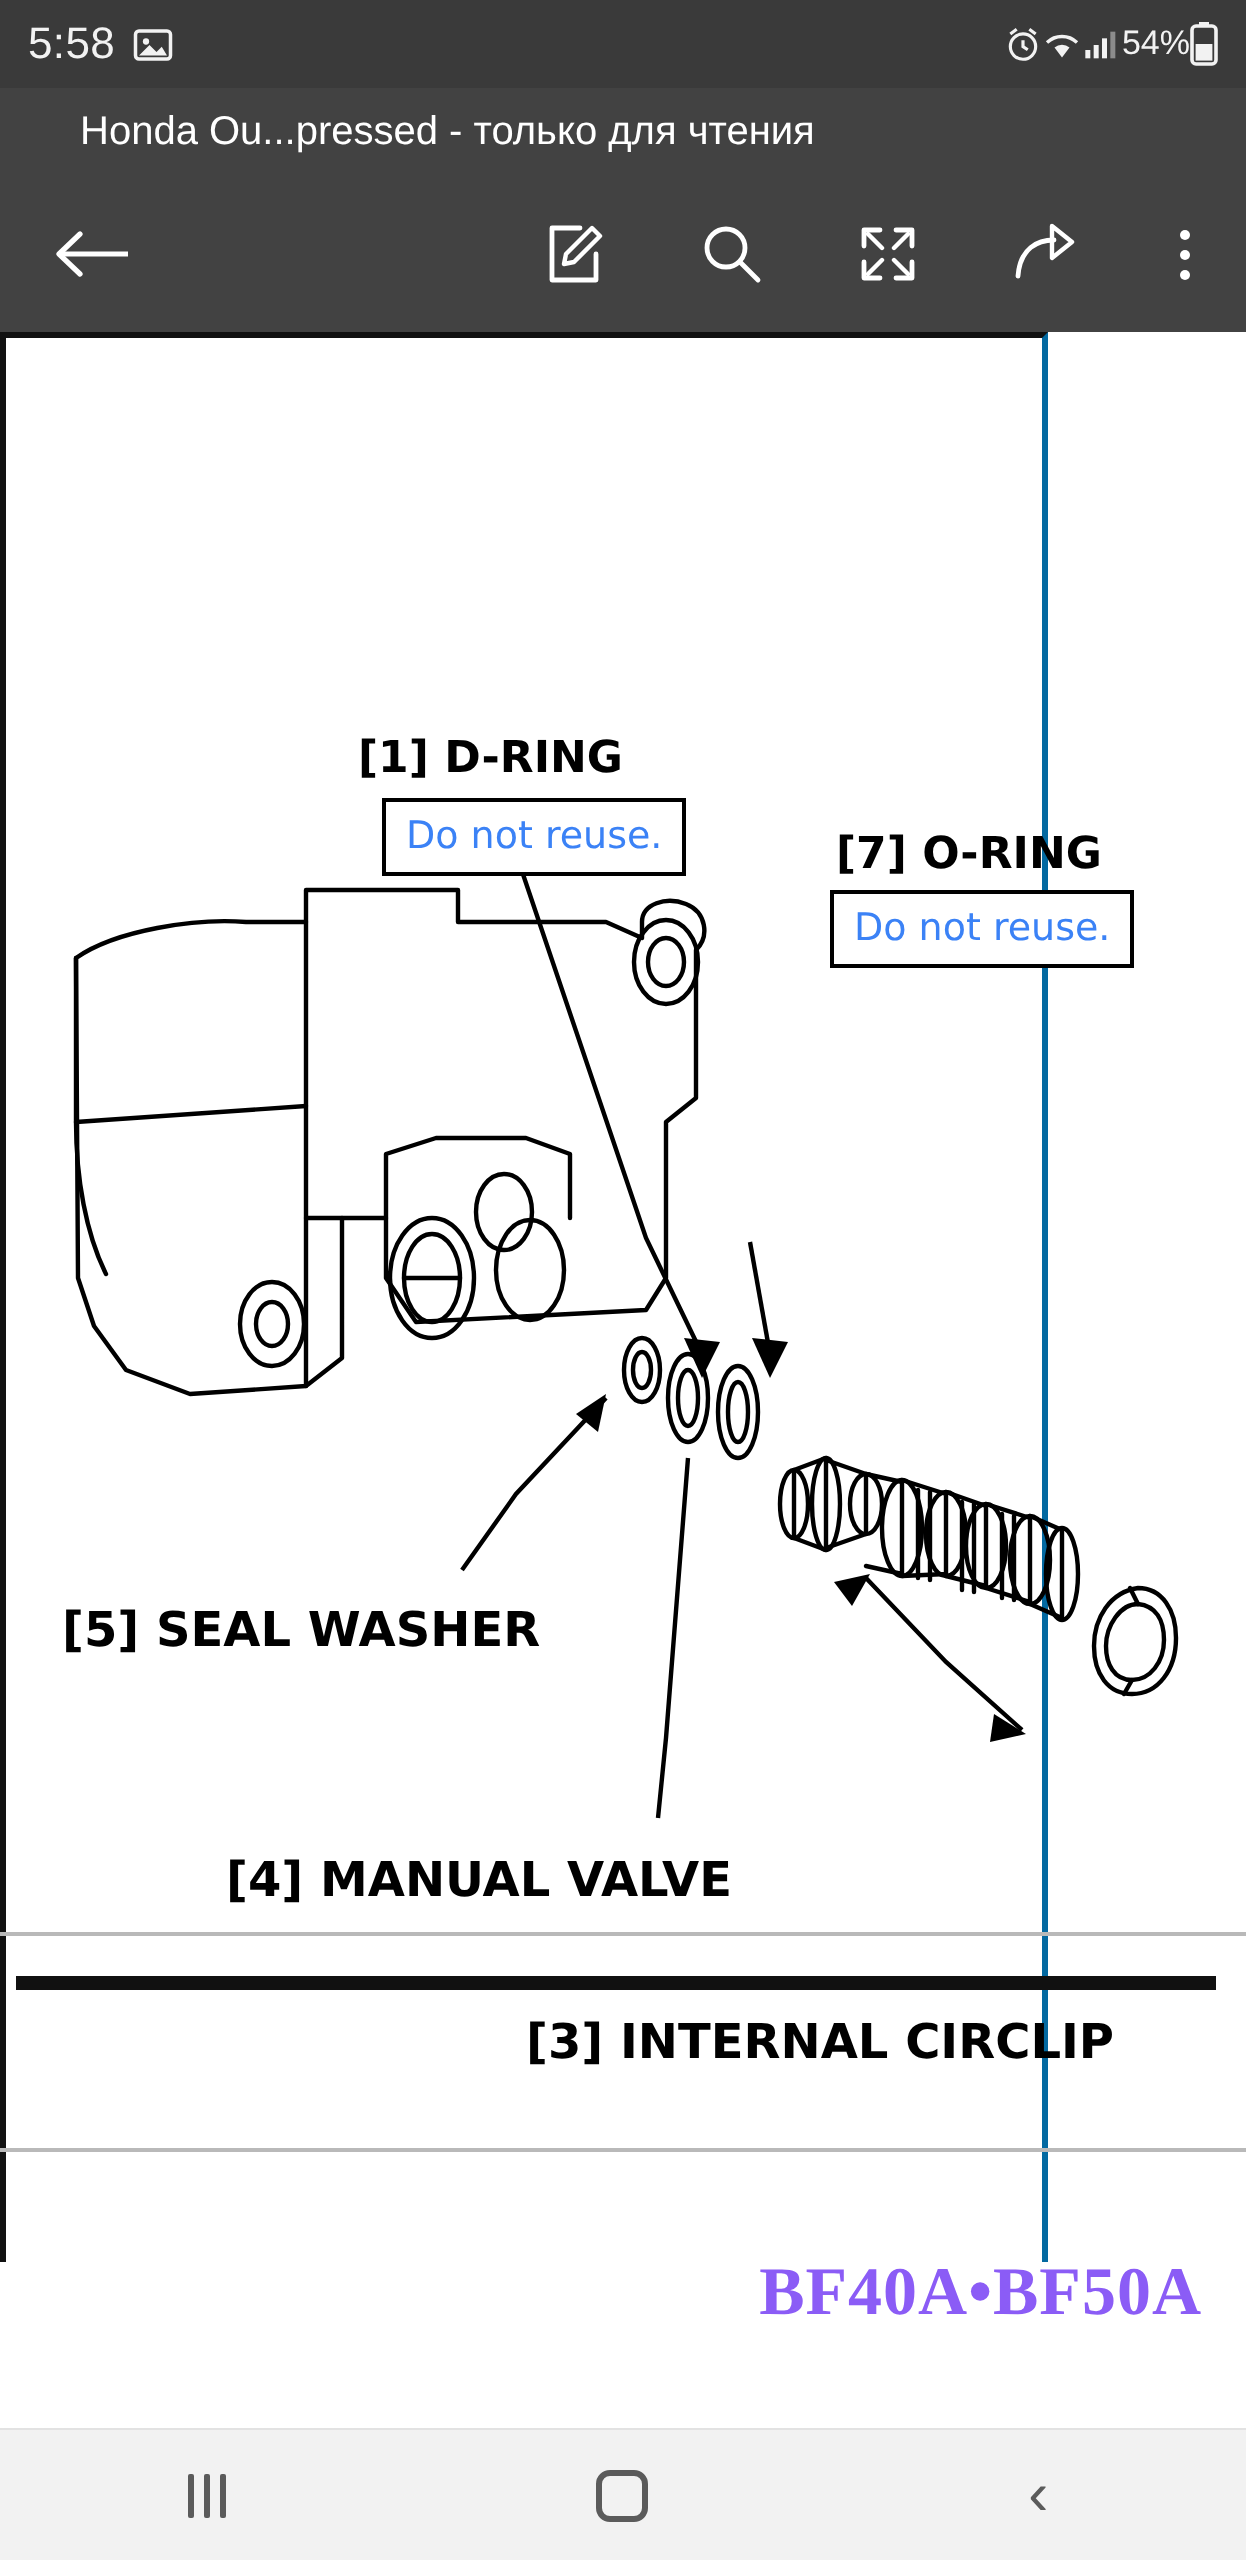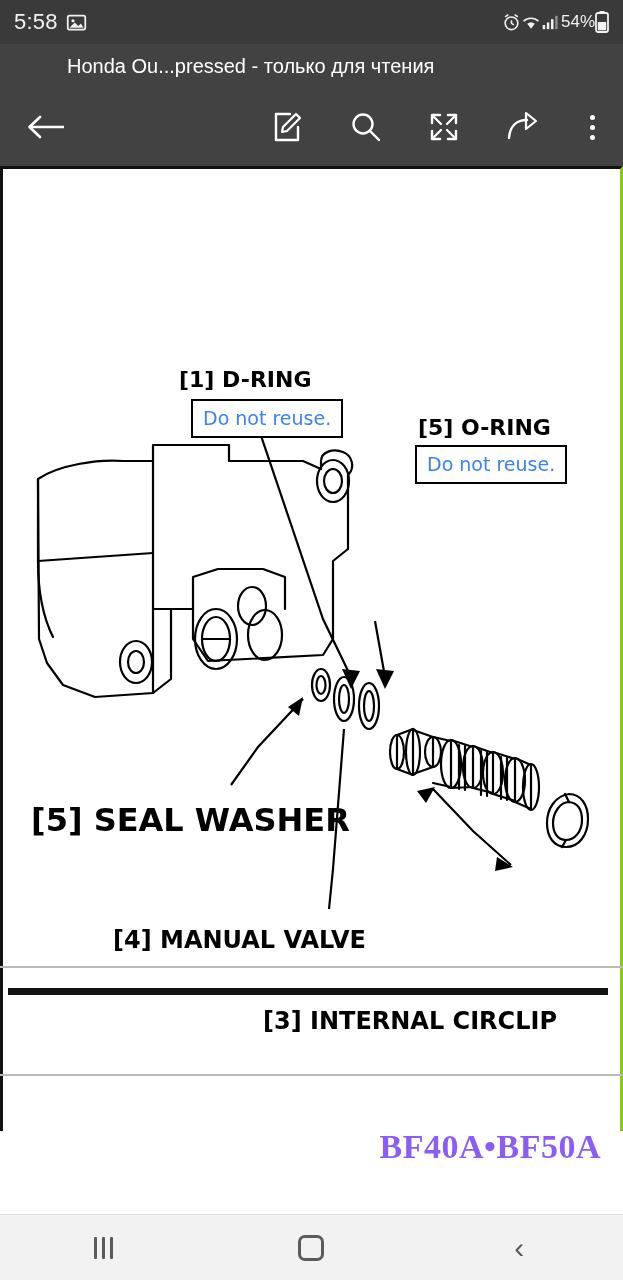--- a/index.html
+++ b/index.html
@@ -21,21 +21,21 @@
   .sb-left { display:flex; align-items:center; gap:8px; }
   .sb-clock { font-size:22px; letter-spacing:0.2px; }
   .sb-right { display:flex; align-items:center; gap:0; }
   .sb-pct { font-size:17px; }
   .ico { display:inline-block; line-height:0; }
 
   
   .titlebar {
     position:absolute; top:44px; left:0; width:623px; height:44px;
     background:#424242; color:#ffffff;
-    display:flex; align-items:center; padding-left:67px;
+    display:flex; align-items:center; padding-left:40px;
   }
   .titlebar .ttl { font-size:20px; font-weight:400; white-space:nowrap; }
 
   
   .toolbar {
     position:absolute; top:88px; left:0; width:623px; height:78px;
     background:#424242;
     display:flex; align-items:center;
   }
   .tb-btn {
@@ -48,24 +48,24 @@
   .tb-more { width:62px; }
   .dots { display:flex; flex-direction:column; gap:5px; align-items:center; }
   .dots i { display:block; width:5px; height:5px; border-radius:50%; background:#fff; }
 
   
   .docwrap {
     position:absolute; top:166px; left:0; width:623px; height:1048px;
     background:#ffffff; overflow:hidden;
   }
   .page {
-    position:absolute; top:0; left:0; width:623px; height:965px;
+    position:absolute; top:0; left:0; width:524px; height:965px;
     background:#fff;
     border-left:3px solid #111;
-    border-right:3px solid #84cc16;
+    border-right:3px solid #0369a1;
     border-top:3px solid #111;
   }
   .page-inner { position:absolute; inset:0; }
 
   .sep-thick {
     position:absolute; left:8px; width:600px; height:7px; background:#111;
   }
   .sep-thin {
     position:absolute; left:0px; width:623px; height:2px; background:#b9b9b9;
   }
@@ -284,24 +284,24 @@
             <polygon points="382,520 373,500 391,502"></polygon>
             <polygon points="300,528 285,538 296,547"></polygon>
             <polygon points="432,618 414,622 423,634"></polygon>
             <polygon points="510,698 494,688 492,702"></polygon>
           </g>
         </svg>
 
         <div class="lbl" style="left:176px; top:198px; font-size:22px;">[1] D-RING</div>
         <div class="note" style="left:188px; top:230px;">Do not reuse.</div>
 
-        <div class="lbl" style="left:415px; top:246px; font-size:22px;">[5] O-RING</div>
+        <div class="lbl" style="left:415px; top:246px; font-size:22px;">[7] O-RING</div>
         <div class="note" style="left:412px; top:276px;">Do not reuse.</div>
 
-        <div class="lbl" style="left:28px; top:632px; font-size:32px;">[5] SEAL WASHER</div>
+        <div class="lbl" style="left:28px; top:632px; font-size:24px;">[5] SEAL WASHER</div>
 
         <div class="lbl" style="left:110px; top:757px; font-size:24px;">[4] MANUAL VALVE</div>
 
         <div class="lbl" style="left:260px; top:838px; font-size:24px;">[3] INTERNAL CIRCLIP</div>
 
       </div>
     </div>
 
     <div class="sep-thin" style="top:800px;"></div>
     <div class="sep-thick" style="top:822px;"></div>

